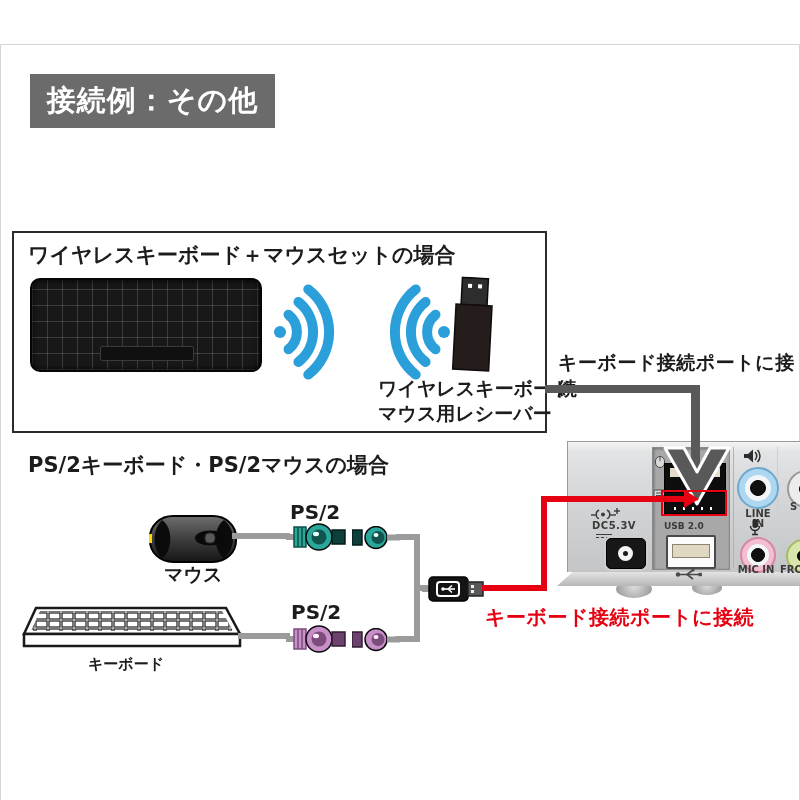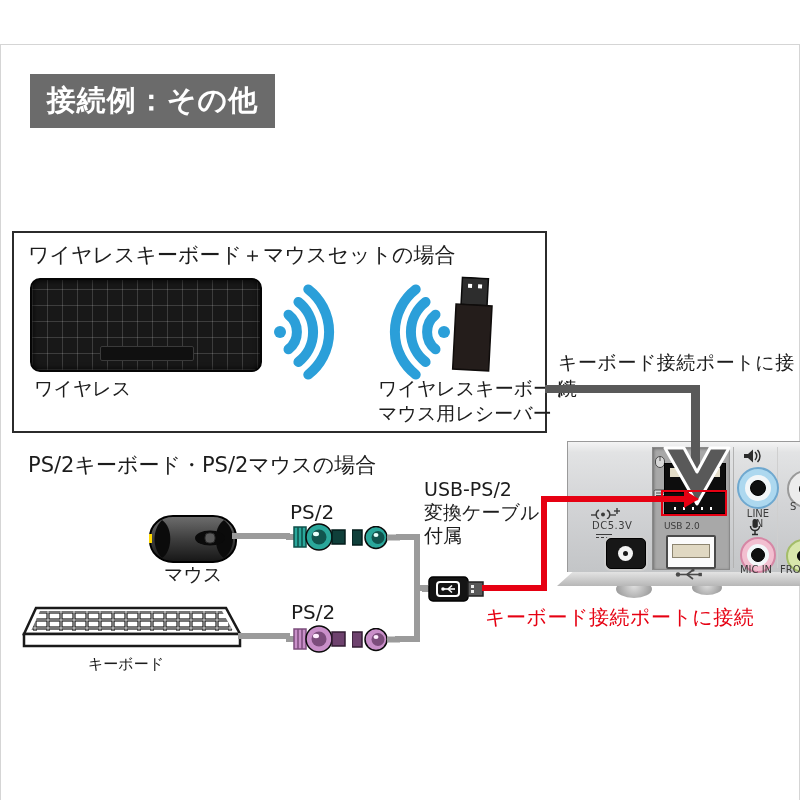--- a/index.html
+++ b/index.html
@@ -1,19 +1,19 @@
 <!DOCTYPE html>
 <html><head>
 <meta charset="utf-8">
 <style>
   html,body{margin:0;padding:0;background:#fff;}
   .canvas{position:relative;width:800px;height:800px;background:#fff;overflow:hidden;
           font-family:"DejaVu Sans","Liberation Sans",sans-serif;box-shadow:inset 0 0 0 1px #d5d5d5;margin-top:44px;}
   .abs{position:absolute;}
-  .jp{font-weight:normal;color:#1c1c1c;}
+  .jp{font-weight:bold;color:#1c1c1c;}
 
   
   .header-badge{left:30px;top:30px;width:245px;height:54px;background:#6b6b6b;
     display:flex;align-items:center;justify-content:center;}
   .header-badge span{color:#fff;font-size:29px;font-weight:bold;letter-spacing:1px;}
 
   
   .wireless-box{left:12px;top:187px;width:531px;height:198px;border:2px solid #2b2b2b;background:#fff;}
   .wl-title{left:28px;top:197px;font-size:21px;}
   .wl-keyboard{left:30px;top:234px;width:228px;height:90px;border-radius:10px;
@@ -110,41 +110,35 @@
   </svg>
 
   <svg class="abs" style="left:450px;top:233px;transform:rotate(3deg);z-index:2;" width="46" height="96" viewBox="0 0 46 96">
     <rect x="10" y="1" width="26" height="27" fill="#2d2d2d" stroke="#0a0a0a" stroke-width="1.5"></rect>
     <rect x="16" y="7" width="4" height="4" fill="#fff"></rect>
     <rect x="26" y="7" width="4" height="4" fill="#fff"></rect>
     <rect x="5" y="28" width="36" height="65" fill="#241d1b" stroke="#0f0c0b" stroke-width="1.5"></rect>
   </svg>
 
   <div class="abs jp wl-label-left">
-    <div>ワイヤレス</div>
   </div>
   <div class="abs jp wl-label-right">
     <div>ワイヤレスキーボード・</div>
     <div>マウス用レシーバー</div>
   </div>
 
   <div class="abs gbar" style="left:545px;top:341px;width:155px;height:8px;"></div>
   <div class="abs gbar" style="left:691px;top:341px;width:9px;height:88px;"></div>
   <svg class="abs" style="left:663px;top:398px;z-index:6;" width="68" height="68" viewBox="0 0 68 68">
     <path d="M2,6 L34,62 L66,6 L47,6 L34,30 L21,6 Z" fill="#595959" stroke="#fff" stroke-width="3" stroke-linejoin="round"></path>
   </svg>
   <div class="abs jp top-note">キーボード接続ポートに接続</div>
 
   <div class="abs jp ps2-title">PS/2キーボード・PS/2マウスの場合</div>
 
-  <div class="abs jp adapter-note">
-    <div>USB-PS/2</div>
-    <div>変換ケーブル</div>
-    <div>付属</div>
-  </div>
   <div class="abs jp usb-word">USB</div>
 
   <svg class="abs" style="left:148px;top:468px;z-index:2;" width="92" height="54" viewBox="0 0 92 54">
     <defs>
       <linearGradient id="mgrad" x1="0" y1="0" x2="0" y2="1">
         <stop offset="0" stop-color="#6e6e6e"></stop>
           <stop offset="0.55" stop-color="#3a3a3a"></stop>
           <stop offset="1" stop-color="#161616"></stop>
       </linearGradient>
     </defs>

